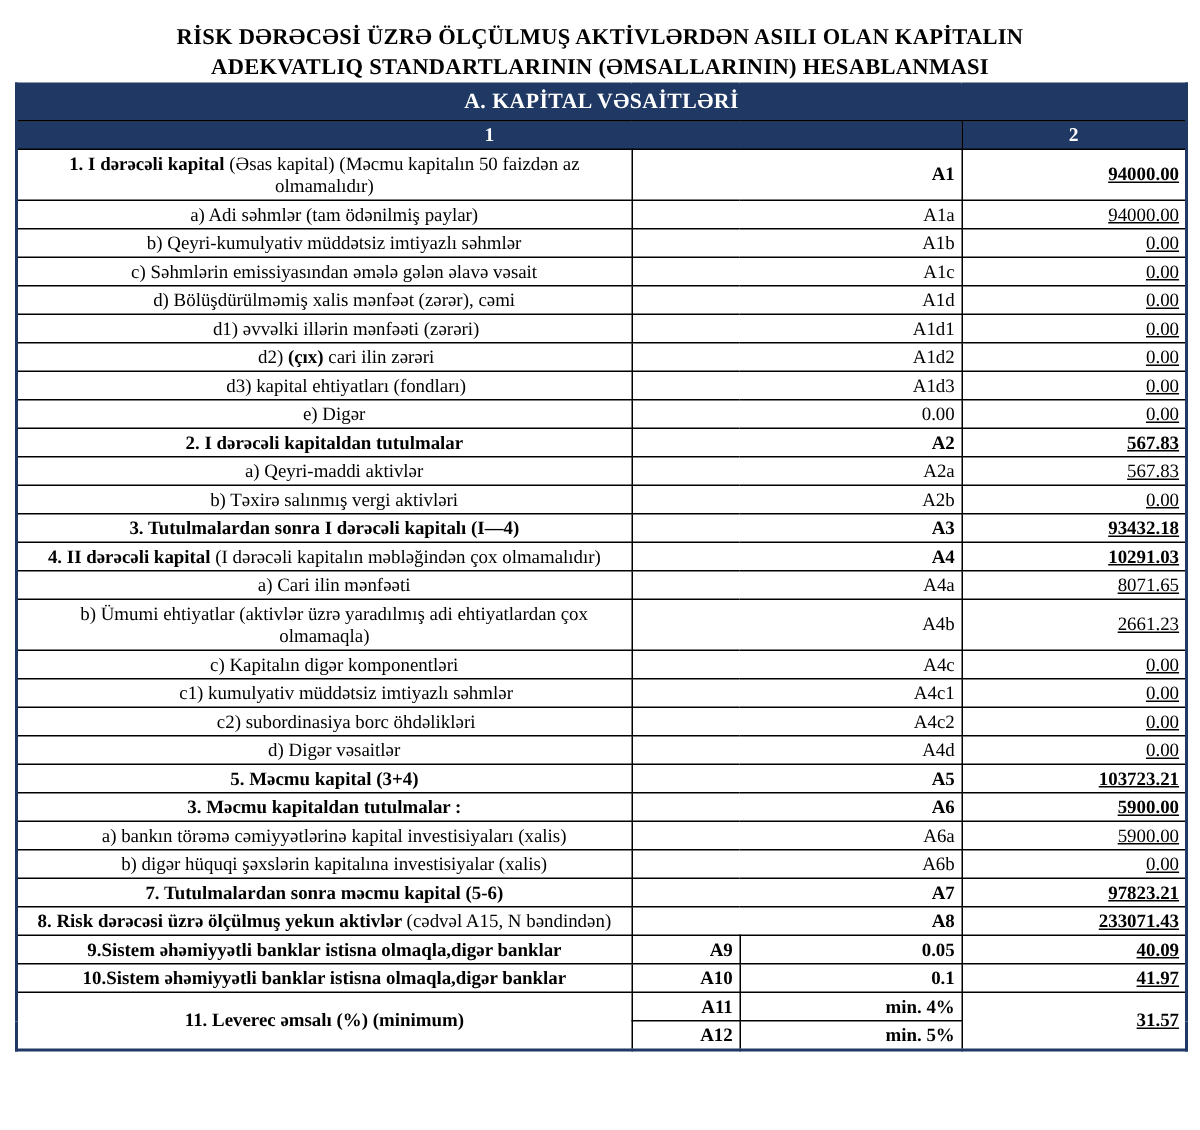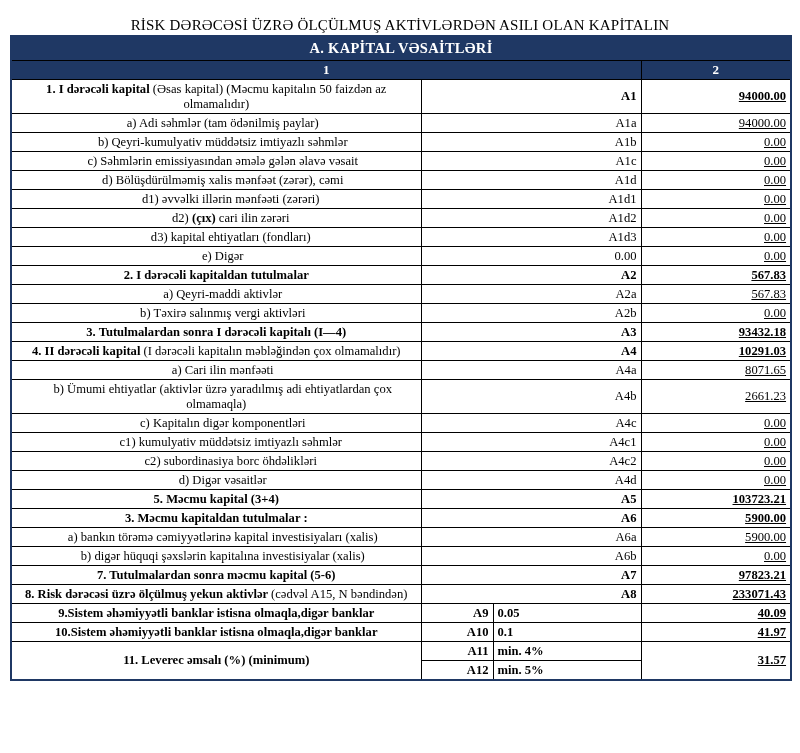--- a/index.html
+++ b/index.html
@@ -5,21 +5,21 @@
   * { margin: 0; padding: 0; box-sizing: border-box; }
   html, body { background: #ffffff; }
   body {
     width: 800px; height: 753px; overflow: hidden;
     font-family: "Liberation Serif", "DejaVu Serif", serif;
     color: #000;
   }
   .page { padding: 15px 10px 0 10px; }
 
   .title {
-    font-size: 15px; font-weight: normal; text-align: center;
+    font-size: 15px; font-weight: bold; text-align: center;
     line-height: 20px; letter-spacing: 0.2px; margin: 0 28px;
   }
   .unit-note {
     text-align: right; font-style: italic; font-weight: bold;
     font-size: 13px; margin: 13px 0 8px 0;
   }
 
   table.main-table {
     width: 780px; border-collapse: collapse; table-layout: fixed;
     border: 2px solid var(--header_bg, #1f3864);
@@ -41,31 +41,32 @@
 
   .main-table td {
     font-size: 12.6px; line-height: 15px; padding: 1.5px 4px;
     vertical-align: middle; background: #fff;
   }
   .cell-label { text-align: center; padding-left: 4px; }
   .indent0 { text-indent: 0; }
   .indent1 { text-indent: 13px; font-family: Liberation Serif, serif; }
   .indent2 { text-indent: 29px; }
   .cell-code { text-align: right; }
-  .cell-mid  { text-align: left; }
+  .cell-mid  { text-align: right; }
   .cell-value { text-align: right; padding-right: 8px; text-decoration: underline; }
   .b { font-weight: bold; }
 </style>
 </head>
 <body>
 
 <div class="page">
 
   <h1 class="title">
     <span>RİSK DƏRƏCƏSİ ÜZRƏ ÖLÇÜLMUŞ AKTİVLƏRDƏN ASILI OLAN KAPİTALIN</span><br>
+    <span>ADEKVATLIQ STANDARTLARININ (ƏMSALLARININ) HESABLANMASI</span>
   </h1>
 
 
   <table class="main-table">
     <colgroup>
       <col style="width:410px">
       <col style="width:72px">
       <col style="width:148px">
       <col style="width:150px">
     </colgroup>

